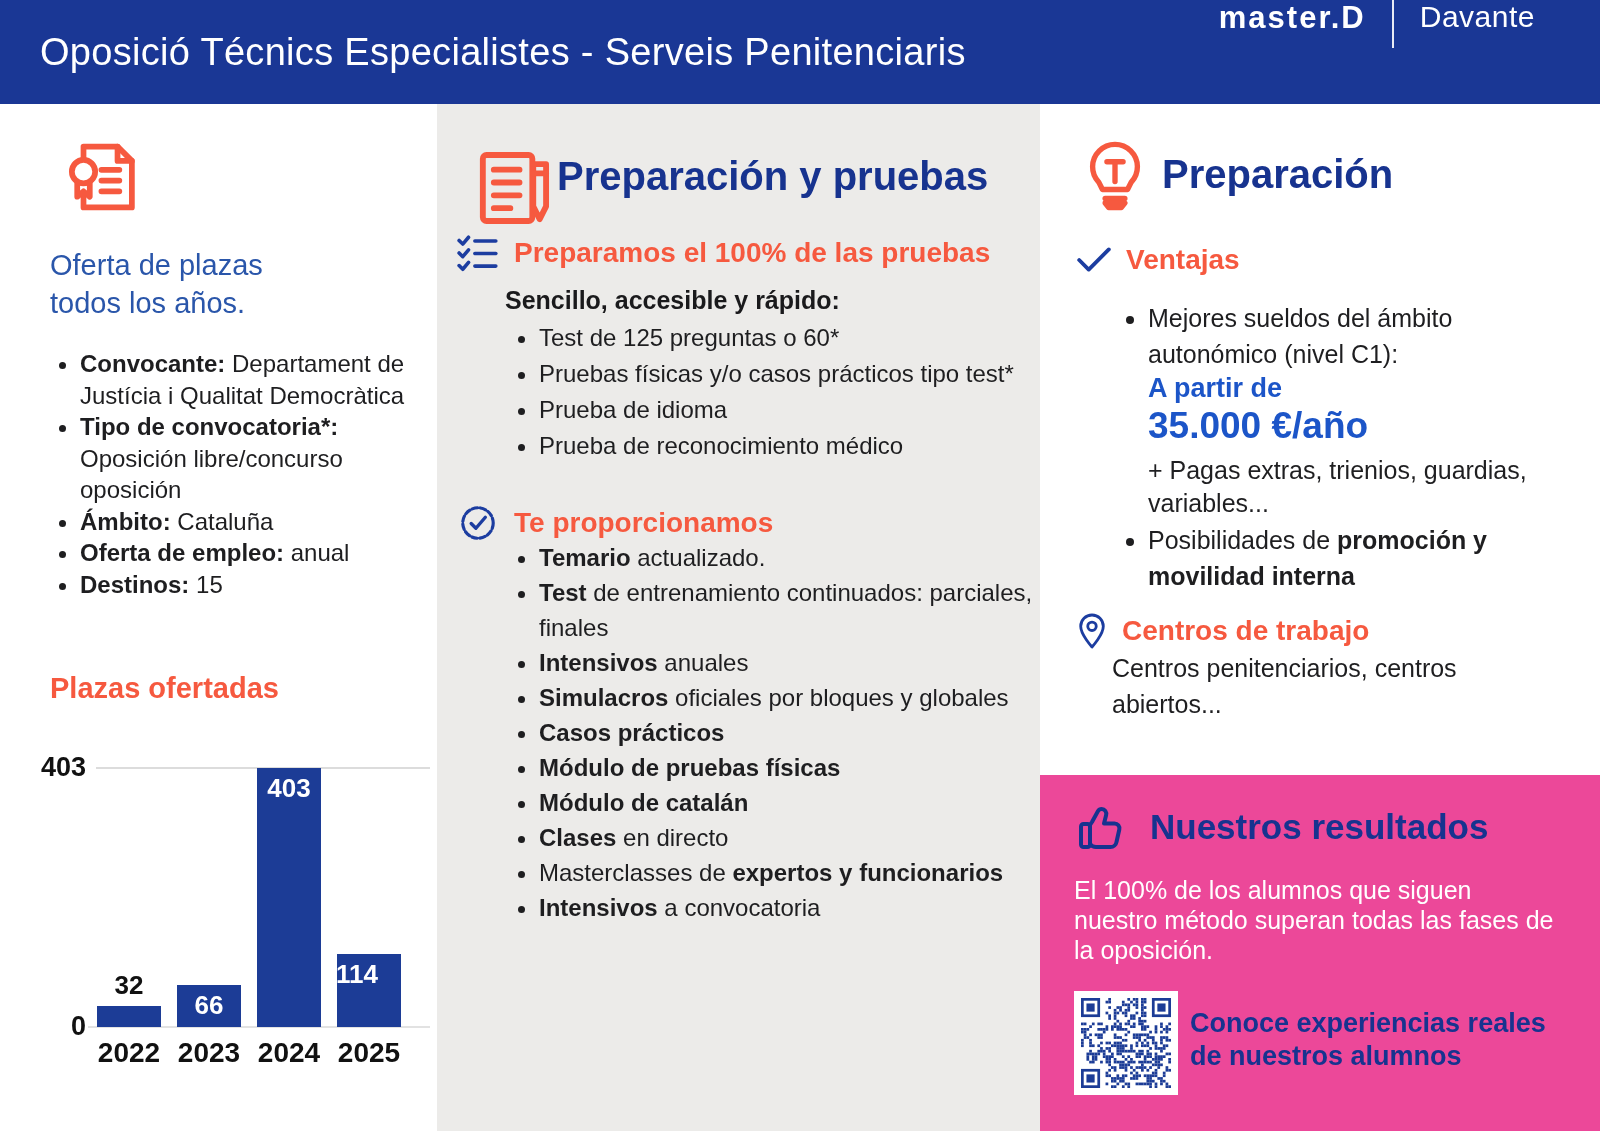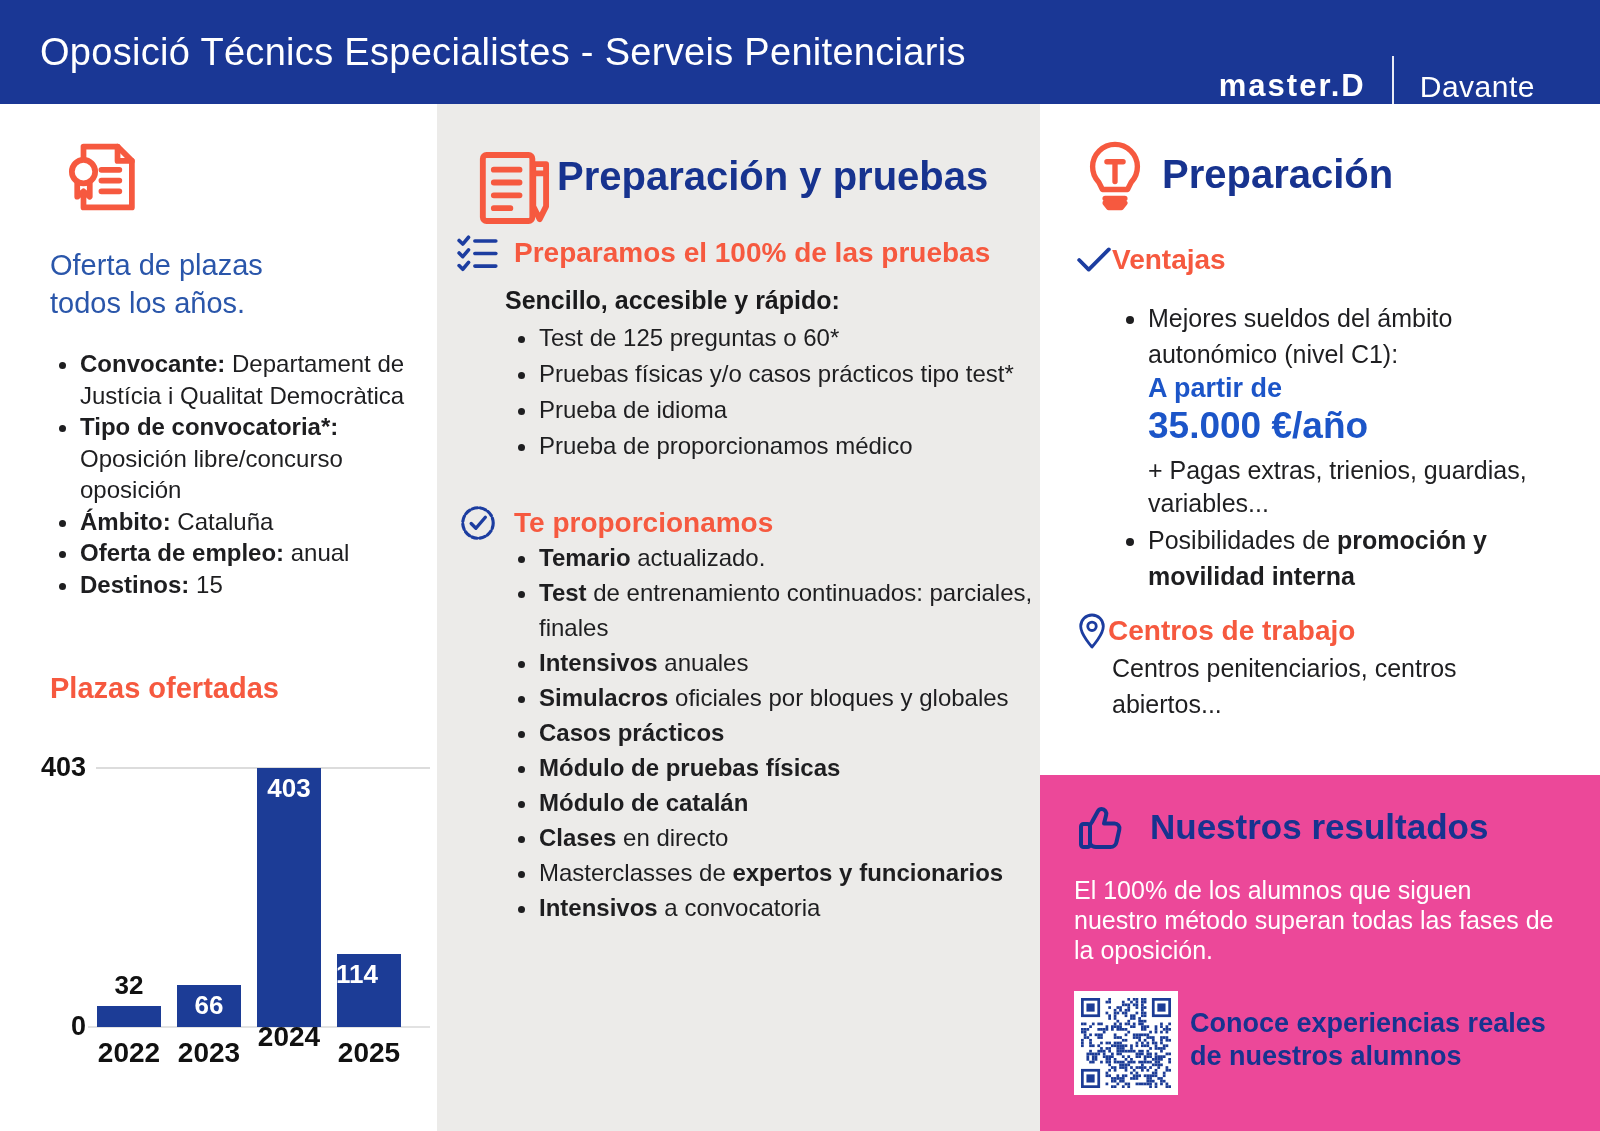--- a/index.html
+++ b/index.html
@@ -2,21 +2,21 @@
 <html><head>
 <meta charset="utf-8">
 <style>
   html,body{margin:0;padding:0;}
   .page{position:relative;width:1600px;height:1131px;background:#ffffff;overflow:hidden;
         font-family:"Liberation Sans","DejaVu Sans",sans-serif;color:#1e1e20;}
   
   .topbar{position:absolute;left:0;top:0;width:1600px;height:104px;background:#1a3795;
           display:flex;align-items:center;}
   .topbar .title{margin-left:40px;font-size:38px;font-weight:500;color:#fff;letter-spacing:.3px;}
-  .brand{position:absolute;right:65px;top:0;height:104px;display:flex;align-items:flex-end;gap:26px;color:#fff;}
+  .brand{position:absolute;right:65px;top:0;height:104px;display:flex;align-items:flex-start;gap:26px;color:#fff;}
   .brand .masterd{font-size:31px;font-weight:700;letter-spacing:2px;}
   .brand .bdiv{width:2px;height:48px;background:rgba(255,255,255,.9);}
   .brand .davante{font-size:30px;font-weight:500;letter-spacing:.5px;}
   
   .col{position:absolute;top:104px;height:1027px;}
   .col-left{left:0;width:437px;background:#fff;}
   .col-mid{left:437px;width:603px;background:#ecebe9;}
   .col-right{left:1040px;width:560px;background:#fff;}
   .icon{position:absolute;}
   h2{margin:0;font-weight:700;color:#17338f;}
@@ -45,21 +45,21 @@
   .sec-head{position:absolute;display:flex;align-items:center;gap:15px;}
   .sec-head .sec-title{font-size:28px;font-weight:700;color:#f6593f;}
   .s1-head{left:20px;top:130px;}
   .s2-head{left:20px;top:398px;}
   .subtitle{position:absolute;left:68px;top:182px;font-size:25px;font-weight:700;color:#1a1a1c;margin:0;}
   .mid-list{margin:0;padding:0 0 0 34px;width:520px;font-size:24px;}
   .mid-list li{margin:0;}
   .ul1{position:absolute;left:68px;top:216px;line-height:36px;}
   .ul2{position:absolute;left:68px;top:436px;line-height:35px;}
   
-  .r-head{position:absolute;display:flex;align-items:center;}
+  .r-head{position:absolute;display:flex;align-items:center;gap:14px;}
   .r-head .sec-title{font-size:28px;font-weight:700;color:#f6593f;}
   .v-head{left:36px;top:140px;}
   .c-head{left:36px;top:508px;}
   .r-bullet{position:absolute;margin:0;padding:0 0 0 21px;list-style:disc;font-size:25px;line-height:36px;}
   .b1{left:87px;top:196px;width:370px;}
   .b2{left:87px;top:418px;width:380px;}
   .salary{position:absolute;left:108px;top:268px;}
   .salary .lead{font-size:27px;font-weight:700;color:#1c55c8;line-height:32px;}
   .salary .amount{font-size:37px;font-weight:700;color:#1c55c8;line-height:44px;}
   .salary .extras{margin-top:6px;width:430px;font-size:25px;line-height:33px;color:#1f1f21;}
@@ -118,21 +118,21 @@
         <div class="gridline"></div>
         <div class="baseline"></div>
       <div class="bar" style="left: 1px; height: 21px; background: rgb(28, 60, 150);"></div>
           <div class="bar-label outside" style="left: 1px; top: 202px;">32</div>
           <div class="xlabel" style="left: -12px; top: 269px;">2022</div>
           <div class="bar" style="left: 81px; height: 42px; background: rgb(28, 60, 150);"></div>
           <div class="bar-label inside" style="left: 81px; top: 222px;">66</div>
           <div class="xlabel" style="left: 68px; top: 269px;">2023</div>
           <div class="bar" style="left: 161px; height: 259px; background: rgb(28, 60, 150);"></div>
           <div class="bar-label inside" style="left: 161px; top: 5px;">403</div>
-          <div class="xlabel" style="left: 148px; top: 253px;">2024</div>
+          <div class="xlabel" style="left: 148px; top: 269px;">2024</div>
           <div class="bar" style="left: 241px; height: 73px; background: rgb(28, 60, 150);"></div>
           <div class="bar-label inside" style="left: 229px; top: 191px;">114</div>
           <div class="xlabel" style="left: 228px; top: 269px;">2025</div>
         </div>
     </div>
   </section>
 
   <section class="col col-mid">
     <span class="icon" style="left:33px;top:40px">
       <svg width="88" height="88" viewBox="0 0 48 48" fill="none" stroke="#f6593f" stroke-width="3.2" stroke-linecap="round" stroke-linejoin="round">
@@ -155,21 +155,21 @@
             <path d="M17 30.5 h20"></path>
         </svg>
       </span>
       <span class="sec-title">Preparamos el 100% de las pruebas</span>
     </div>
     <p class="subtitle">Sencillo, accesible y rápido:</p>
     <ul class="mid-list ul1">
         <li><span>Test de 125 preguntas o 60*</span></li>
         <li><span>Pruebas físicas y/o casos prácticos tipo test*</span></li>
         <li><span>Prueba de idioma</span></li>
-        <li><span>Prueba de proporcionamos médico</span></li>
+        <li><span>Prueba de reconocimiento médico</span></li>
       </ul>
 
     <div class="sec-head s2-head">
       <span>
         <svg width="42" height="42" viewBox="0 0 40 40" fill="none" stroke="#1c3da0" stroke-linecap="round" stroke-linejoin="round">
           <circle cx="20" cy="20" r="14.5" stroke-width="3" stroke-dasharray="5.2 2.6"></circle>
           <path d="M13.5 20.5 l4.5 4.5 L27 14.5" stroke-width="3.2"></path>
         </svg>
       </span>
       <span class="sec-title">Te proporcionamos</span>

